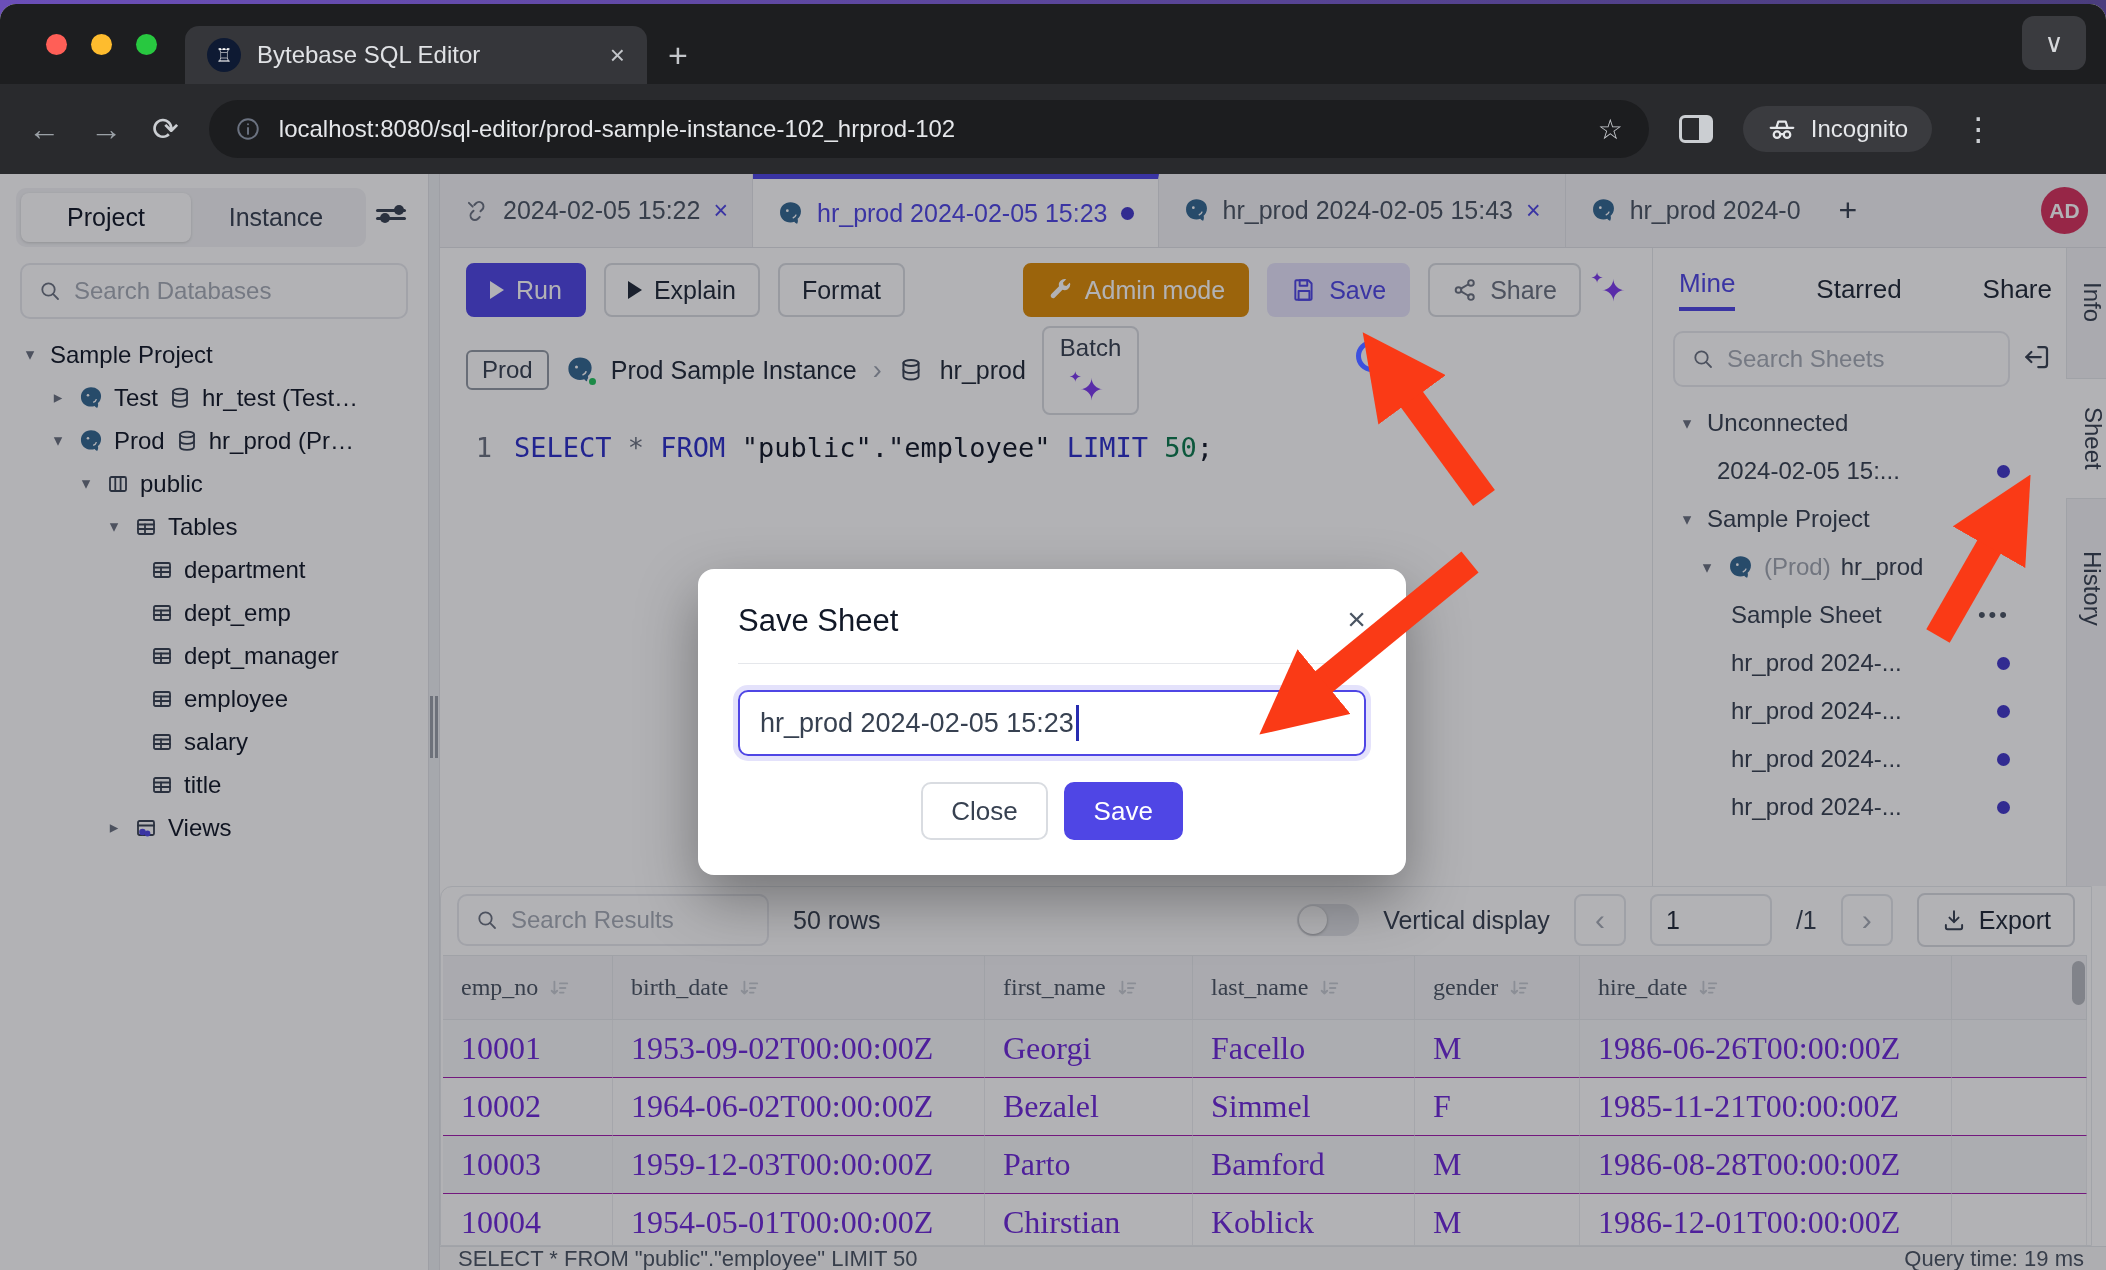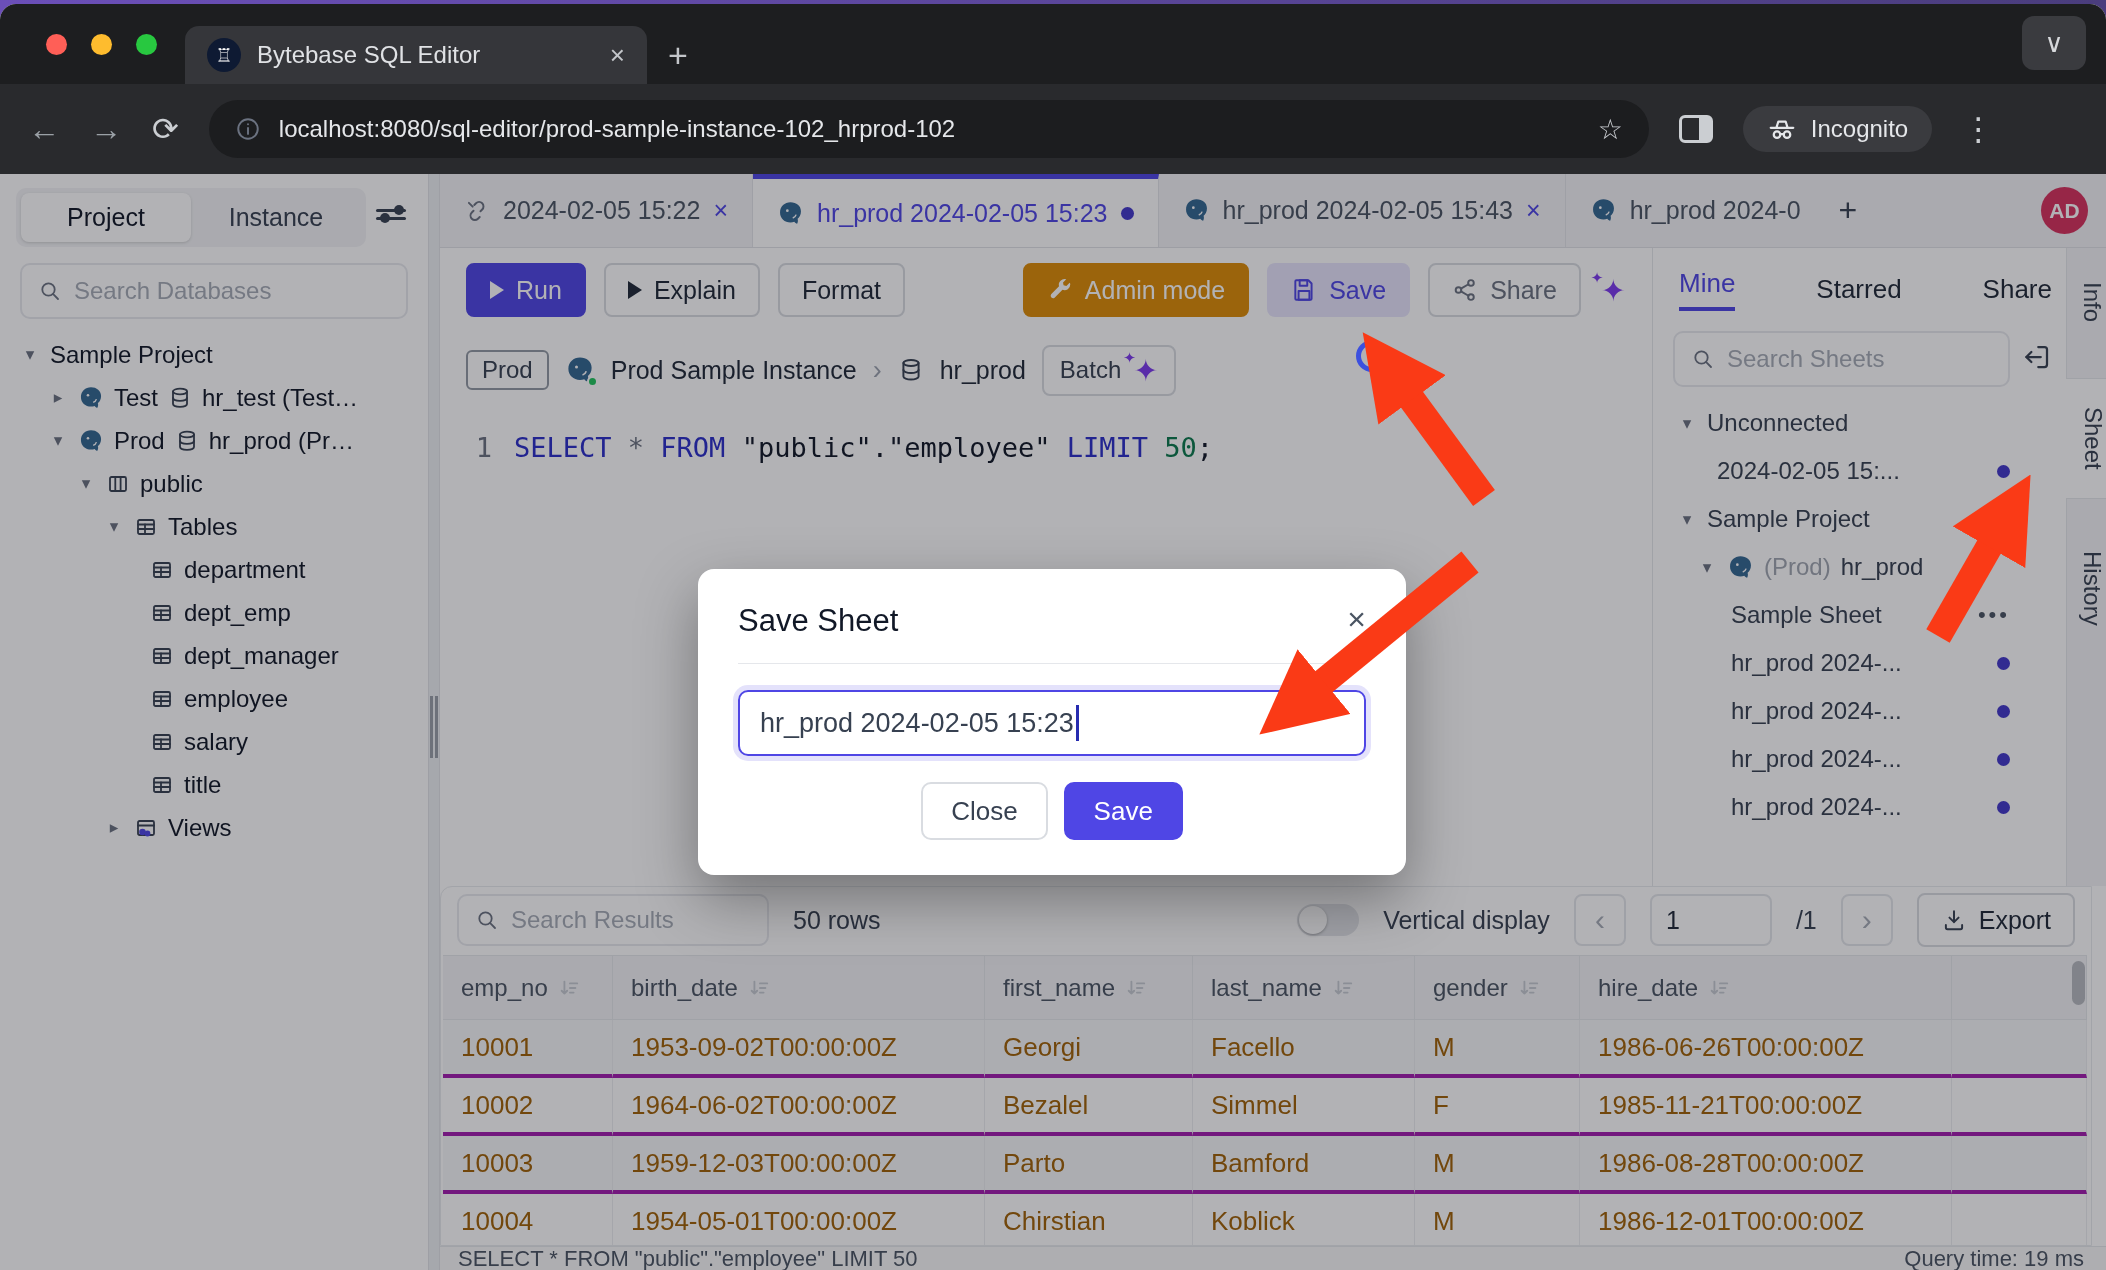--- a/index.html
+++ b/index.html
@@ -71,21 +71,21 @@
   .btn.save{background:var(--accent-soft);border-color:var(--accent-soft);color:var(--accent);}
   .btn.share{color:var(--mut);}
   .tri{width:0;height:0;border-left:14px solid currentColor;border-top:9px solid transparent;border-bottom:9px solid transparent;}
   .spark{color:#7c3aed;font-size:30px;position:relative;margin-left:2px;}
   .spark em{position:absolute;font-style:normal;font-size:15px;left:-10px;top:-4px;}
   .crumb{display:flex;align-items:center;gap:16px;height:76px;padding:0 26px;font-size:25px;color:var(--ink);}
   .chip{border:2px solid #939aa4;border-radius:6px;padding:4px 14px;font-size:24px;color:var(--ink2);}
   .pgwrap{position:relative;display:inline-flex;}
   .pgdot{position:absolute;right:-3px;bottom:-2px;width:11px;height:11px;border-radius:50%;background:var(--green);border:2px solid #fff;}
   .sep{color:var(--faint);font-size:27px;}
-  .batch{display:inline-flex;align-items:center;gap:10px;border:2px solid #d9dce1;border-radius:8px;padding:6px 16px;font-size:24px;color:var(--ink2);}
+  .batch{display:inline-flex;align-items:center;gap:10px;border:2px solid #d9dce1;border-radius:8px;padding:6px 16px;font-size:24px;color:var(--ink2);flex-direction:column;}
   .codearea{display:flex;padding-top:24px;font-family:"DejaVu Sans Mono",monospace;font-size:27px;}
   .gutterno{width:74px;text-align:right;color:var(--mut);padding-right:22px;}
   .code .kw{color:var(--kw);} .code .op{color:var(--mut);} .code .nm{color:var(--num);} .code .id{color:#111827;}
   
   .sheetpanel{position:absolute;left:1652px;width:414px;top:74px;height:638px;background:#fff;border-left:1px solid var(--line);}
   .shtabs{display:flex;align-items:center;justify-content:space-between;padding:20px 14px 10px 26px;font-size:26px;color:var(--ink);}
   .shtab.on{color:var(--accent);border-bottom:4px solid var(--accent);padding-bottom:8px;}
   .shsearch{display:flex;align-items:center;gap:12px;margin:10px 14px 12px 20px;}
   .shsearch .sfield{flex:1;margin:0;min-width:0;}
   .importic{color:#374151;}
@@ -103,23 +103,23 @@
   .results{position:absolute;left:440px;right:14px;top:712px;height:360px;background:#fff;border:1px solid #e8eaed;border-radius:12px 0 0 0;overflow:hidden;}
   .rbar{display:flex;align-items:center;gap:24px;height:66px;padding:0 16px;}
   .rbar .sfield{width:312px;height:52px;}
   .rowsct{font-size:25px;color:var(--ink2);}
   .rspace{flex:1;}
   .toggle{width:62px;height:32px;border-radius:16px;background:#e3e5e9;position:relative;}
   .toggle::after{content:"";position:absolute;left:2px;top:2px;width:28px;height:28px;border-radius:50%;background:#fff;box-shadow:0 1px 3px rgba(0,0,0,.3);}
   .pgbtn{width:52px;height:52px;border:2px solid #e4e6ea;border-radius:8px;display:flex;align-items:center;justify-content:center;color:#a6acb6;font-size:30px;}
   .pginput{width:122px;height:52px;border:2px solid #e4e6ea;border-radius:8px;font-size:25px;padding:0 14px;color:var(--ink);font-family:inherit;}
   .slash{font-size:25px;color:var(--ink2);}
-  .grid{margin:2px 4px 0 2px;display:grid;grid-template-columns:170px 372px 208px 222px 165px 372px 1fr;font-family:Liberation Sans, sans-serif;border-top:1px solid var(--line);}
+  .grid{margin:2px 4px 0 2px;display:grid;grid-template-columns:170px 372px 208px 222px 165px 372px 1fr;font-family:Liberation Serif, serif;border-top:1px solid var(--line);}
   .th{background:#f3f4f6;color:#4b5563;font-size:24px;height:64px;display:flex;align-items:center;gap:10px;padding:0 18px;border-right:1px solid var(--line);border-bottom:1px solid var(--line);}
-  .td{font-size:26px;color:#a16207;height:58px;display:flex;align-items:center;padding:0 18px;border-right:1px solid #eceef1;border-bottom:4px solid #a21caf;}
+  .td{font-size:32px;color:#6d28d9;height:58px;display:flex;align-items:center;padding:0 18px;border-right:1px solid #eceef1;border-bottom:1px solid #a21caf;}
   .grid .row-odd{background:#f7f8fa;}
   .vscroll{position:absolute;right:6px;top:74px;width:13px;height:44px;border-radius:7px;background:#b7bac0;}
   
   .statusbar{position:absolute;left:440px;right:0;top:1072px;bottom:0;background:#fafafa;border-top:1px solid var(--line);display:flex;align-items:center;justify-content:space-between;padding:0 22px 0 18px;font-size:22px;color:#4b5563;}
   
   .dim{position:absolute;left:0;right:0;top:170px;bottom:0;background:rgba(17,17,25,.32);z-index:40;}
   .bluering{position:absolute;left:1356px;top:336px;width:32px;height:32px;border:5px solid #3c50df;border-radius:50%;z-index:45;}
   .modal{position:absolute;left:698px;top:565px;width:708px;height:306px;background:#fff;border-radius:16px;z-index:50;box-shadow:0 24px 60px rgba(0,0,0,.35);padding:34px 40px;}
   .mhead{display:flex;align-items:flex-start;justify-content:space-between;}
   .mtitle{font-size:31px;color:#111827;font-weight:500;}

